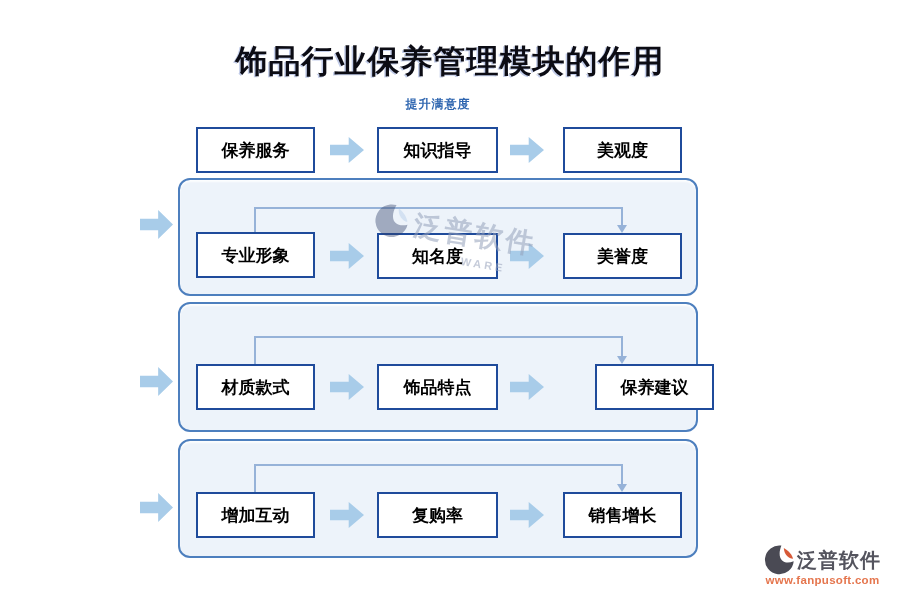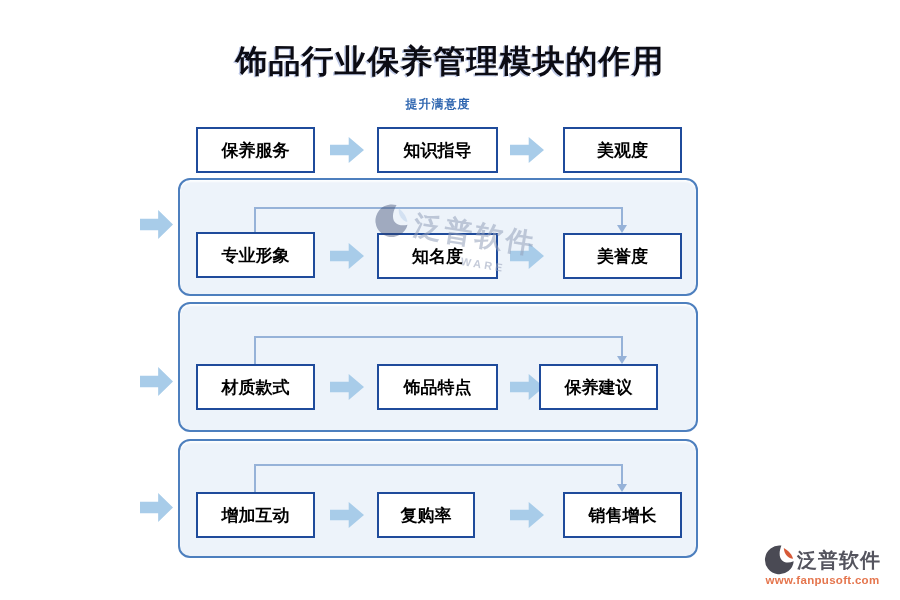--- a/index.html
+++ b/index.html
@@ -103,31 +103,31 @@
   <div class="barrow" style="top:243px;left:330px;"></div>
   <div class="barrow" style="top:243px;left:510px;"></div>
 
   <div class="cline" style="top:336px;left:254px;width:369px;height:2px;"></div>
   <div class="cline" style="top:336px;left:254px;width:2px;height:28px;"></div>
   <div class="cline" style="top:336px;left:621px;width:2px;height:20px;"></div>
   <div class="chead" style="top:356px;left:617px;"></div>
 
   <div class="fbox" style="top:364px;left:196px;">材质款式</div>
   <div class="fbox" style="top:364px;left:377px;width:121px;">饰品特点</div>
-  <div class="fbox" style="top:364px;left:539px;font-family:Liberation Mono, monospace;">保养建议</div>
+  <div class="fbox" style="top:364px;left:595px;font-family:Liberation Mono, monospace;">保养建议</div>
   <div class="barrow" style="top:374px;left:330px;"></div>
   <div class="barrow" style="top:374px;left:510px;"></div>
 
   <div class="cline" style="top:464px;left:254px;width:369px;height:2px;"></div>
   <div class="cline" style="top:464px;left:254px;width:2px;height:28px;"></div>
   <div class="cline" style="top:464px;left:621px;width:2px;height:20px;"></div>
   <div class="chead" style="top:484px;left:617px;"></div>
 
   <div class="fbox" style="top:492px;left:196px;text-align:center;">增加互动</div>
-  <div class="fbox" style="top:492px;left:377px;width:98px;">复购率</div>
+  <div class="fbox" style="top:492px;left:377px;width:121px;">复购率</div>
   <div class="fbox" style="top:492px;left:563px;">销售增长</div>
   <div class="barrow" style="top:502px;left:330px;"></div>
   <div class="barrow" style="top:502px;left:510px;"></div>
 
   <div class="barrow big" style="top:210px;left:140px;"></div>
   <div class="barrow big" style="top:367px;left:140px;"></div>
   <div class="barrow big" style="top:493px;left:140px;"></div>
 
   <div class="watermark">
     <svg class="wm-icon" width="34" height="34" viewBox="0 0 100 100">

